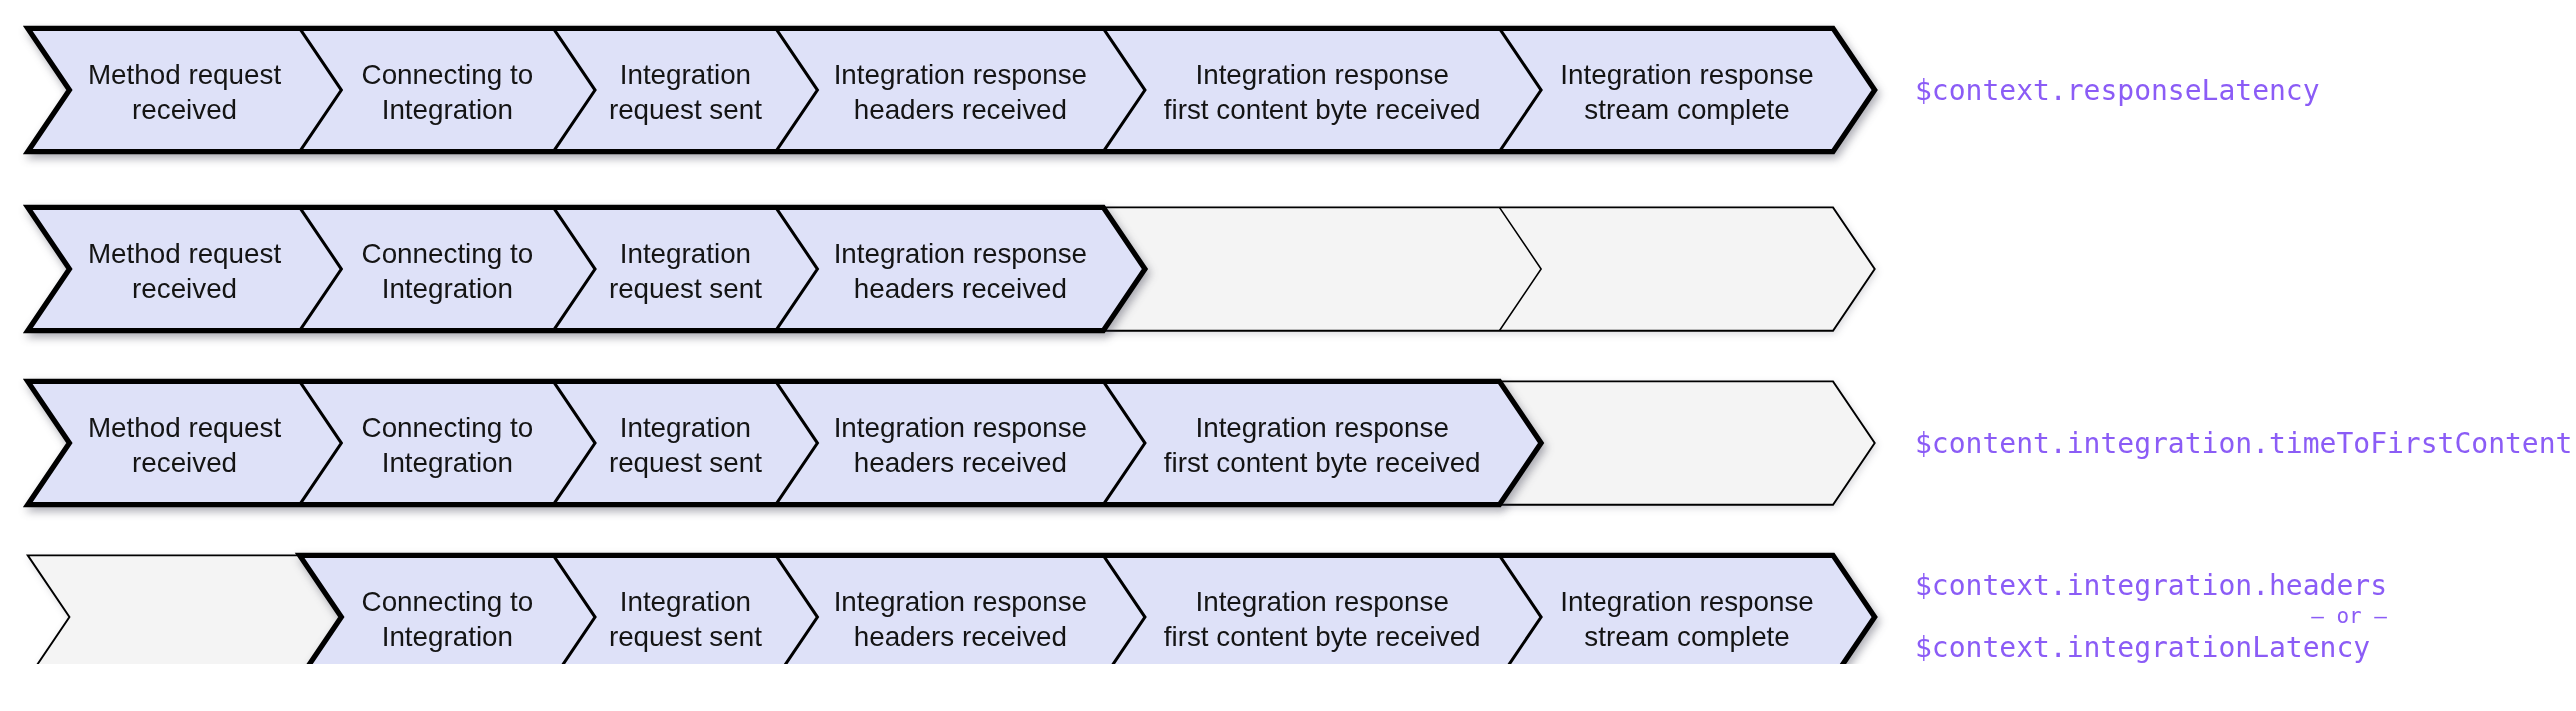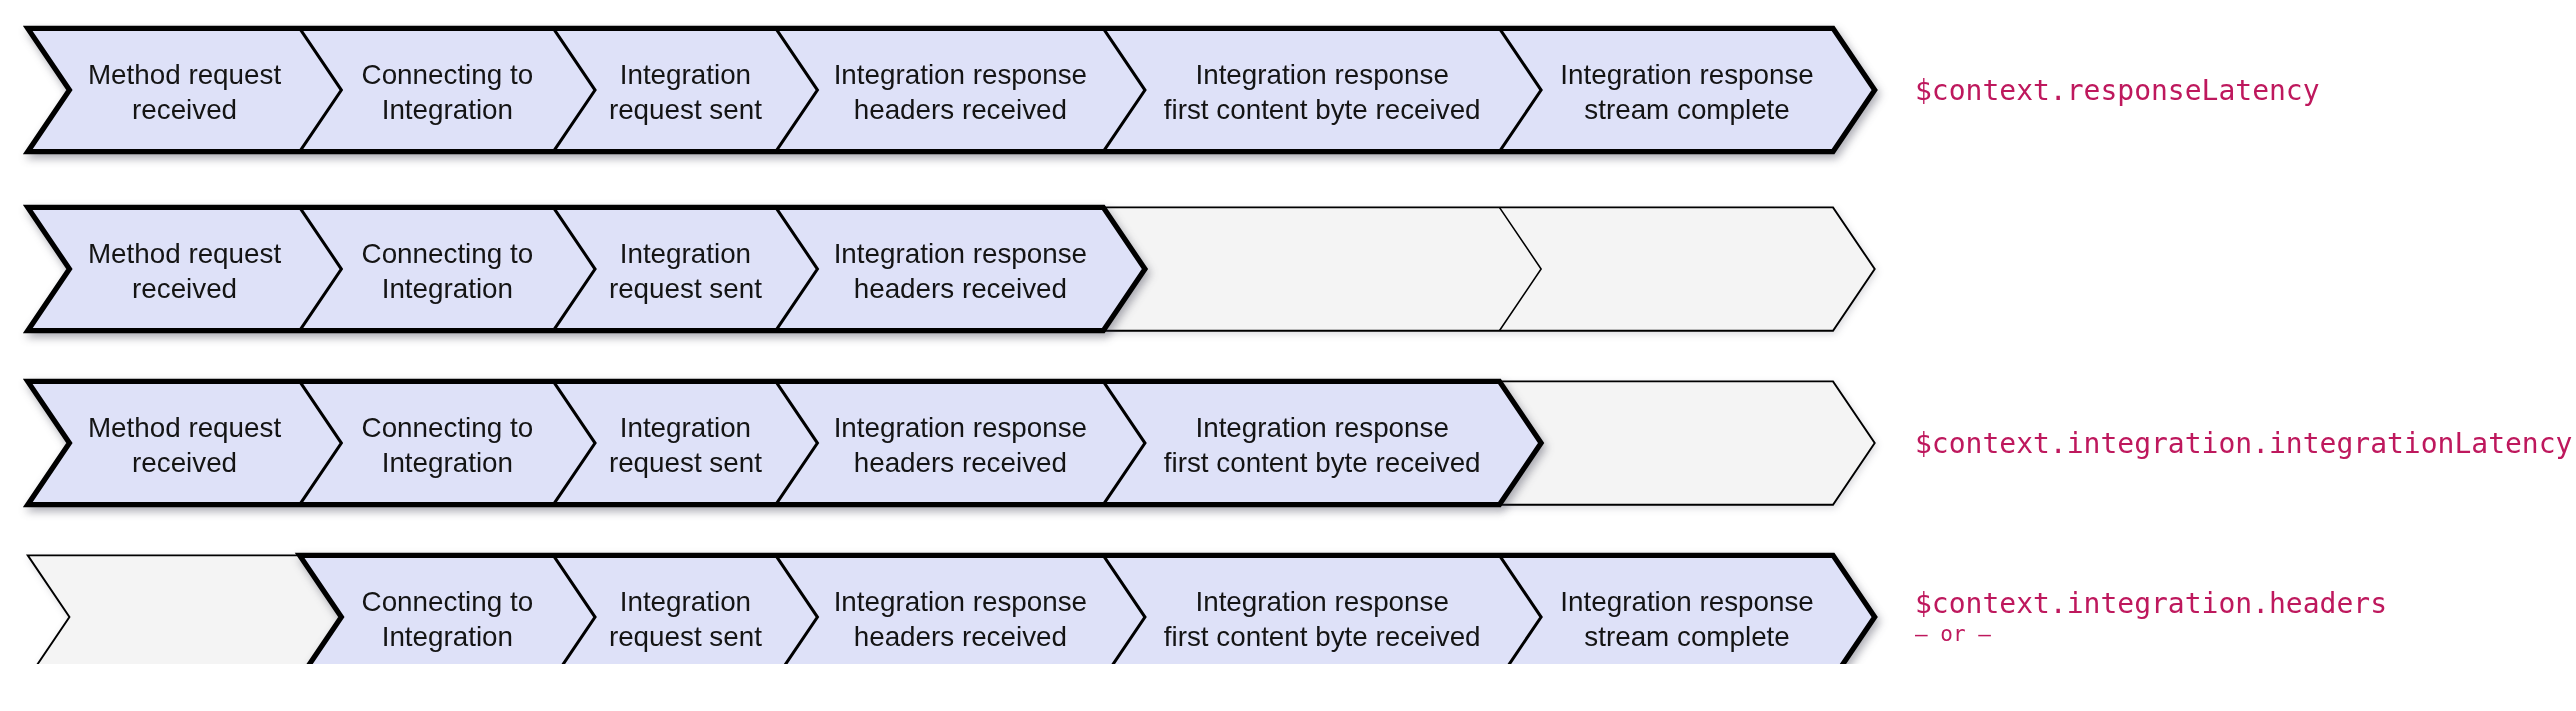--- a/index.html
+++ b/index.html
@@ -22,29 +22,29 @@
     font-size:32px;
   }
 
   .row-label {
     position:absolute;
     left:1915px;
     transform:translateY(-50%);
     font-family:"DejaVu Sans Mono","Liberation Mono",monospace;
     font-size:28px;
     line-height:1.25;
-    color:#be185d;
+    color:#8b5cf6;
     white-space:nowrap;
   }
   .row-label .code-line { display:block; }
   .row-label .or-line {
     display:block;
     font-size:21px;
     line-height:1.3;
-    text-align:left;
+    text-align:right;
   }
 </style>
 </head>
 <body>
 
 <div class="canvas">
 
   <div class="flow-row" style="top:24.4px">
     <div class="bar-host">
         <svg width="1932" height="139" viewBox="0 0 2220 160">
@@ -94,21 +94,21 @@
           <path d="M 891 5 L 939 76 L 891 147" fill="none" stroke="#000000" stroke-width="3.5"></path>
           <path d="M 1268 5 L 1316 76 L 1268 147" fill="none" stroke="#000000" stroke-width="3.5"></path>
           <text x="210.5" y="69" text-anchor="middle" fill="#141414" class="stage-text"><tspan x="210.5" y="69">Method request</tspan><tspan x="210.5" y="109">received</tspan></text>
           <text x="513" y="69" text-anchor="middle" fill="#141414" class="stage-text"><tspan x="513" y="69">Connecting to</tspan><tspan x="513" y="109">Integration</tspan></text>
           <text x="787" y="69" text-anchor="middle" fill="#141414" class="stage-text"><tspan x="787" y="69">Integration</tspan><tspan x="787" y="109">request sent</tspan></text>
           <text x="1103.5" y="69" text-anchor="middle" fill="#141414" class="stage-text"><tspan x="1103.5" y="69">Integration response</tspan><tspan x="1103.5" y="109">headers received</tspan></text>
           <text x="1520" y="69" text-anchor="middle" fill="#141414" class="stage-text"><tspan x="1520" y="69">Integration response</tspan><tspan x="1520" y="109">first content byte received</tspan></text>
         </svg>
       </div>
     <div class="row-label" style="top:66px">
-      <span class="code-line">$context.integration.integrationLatency</span>
+      <span class="code-line">$content.integration.timeToFirstContent</span>
     </div>
   </div>
 
   <div class="flow-row" style="top:551px">
     <div class="bar-host">
         <svg width="1932" height="139" viewBox="0 0 2220 160">
           <path d="M 30 5 L 343 5 L 391 76 L 343 147 L 30 147 L 78 76 Z" fill="#f4f4f4" stroke="#000000" stroke-width="2.2" stroke-linejoin="miter" class="region-empty-path"></path>
           <path d="M 343 5 L 2108 5 L 2156 76 L 2108 147 L 343 147 L 391 76 Z" fill="#dee1f8" stroke="#000000" stroke-width="6" stroke-linejoin="miter" class="region-filled-path"></path>
           <path d="M 635 5 L 683 76 L 635 147" fill="none" stroke="#000000" stroke-width="3.5"></path>
           <path d="M 891 5 L 939 76 L 891 147" fill="none" stroke="#000000" stroke-width="3.5"></path>
@@ -117,17 +117,18 @@
           <text x="513" y="69" text-anchor="middle" fill="#141414" class="stage-text"><tspan x="513" y="69">Connecting to</tspan><tspan x="513" y="109">Integration</tspan></text>
           <text x="787" y="69" text-anchor="middle" fill="#141414" class="stage-text"><tspan x="787" y="69">Integration</tspan><tspan x="787" y="109">request sent</tspan></text>
           <text x="1103.5" y="69" text-anchor="middle" fill="#141414" class="stage-text"><tspan x="1103.5" y="69">Integration response</tspan><tspan x="1103.5" y="109">headers received</tspan></text>
           <text x="1520" y="69" text-anchor="middle" fill="#141414" class="stage-text"><tspan x="1520" y="69">Integration response</tspan><tspan x="1520" y="109">first content byte received</tspan></text>
           <text x="1940" y="69" text-anchor="middle" fill="#141414" class="stage-text"><tspan x="1940" y="69">Integration response</tspan><tspan x="1940" y="109">stream complete</tspan></text>
         </svg>
       </div>
     <div class="row-label" style="top:66px">
       <span class="code-line">$context.integration.headers</span>
       <span class="or-line">– or –</span>
+      <span class="code-line">$context.integrationLatency</span>
     </div>
   </div>
 
 </div>
 
 
 </body></html>

